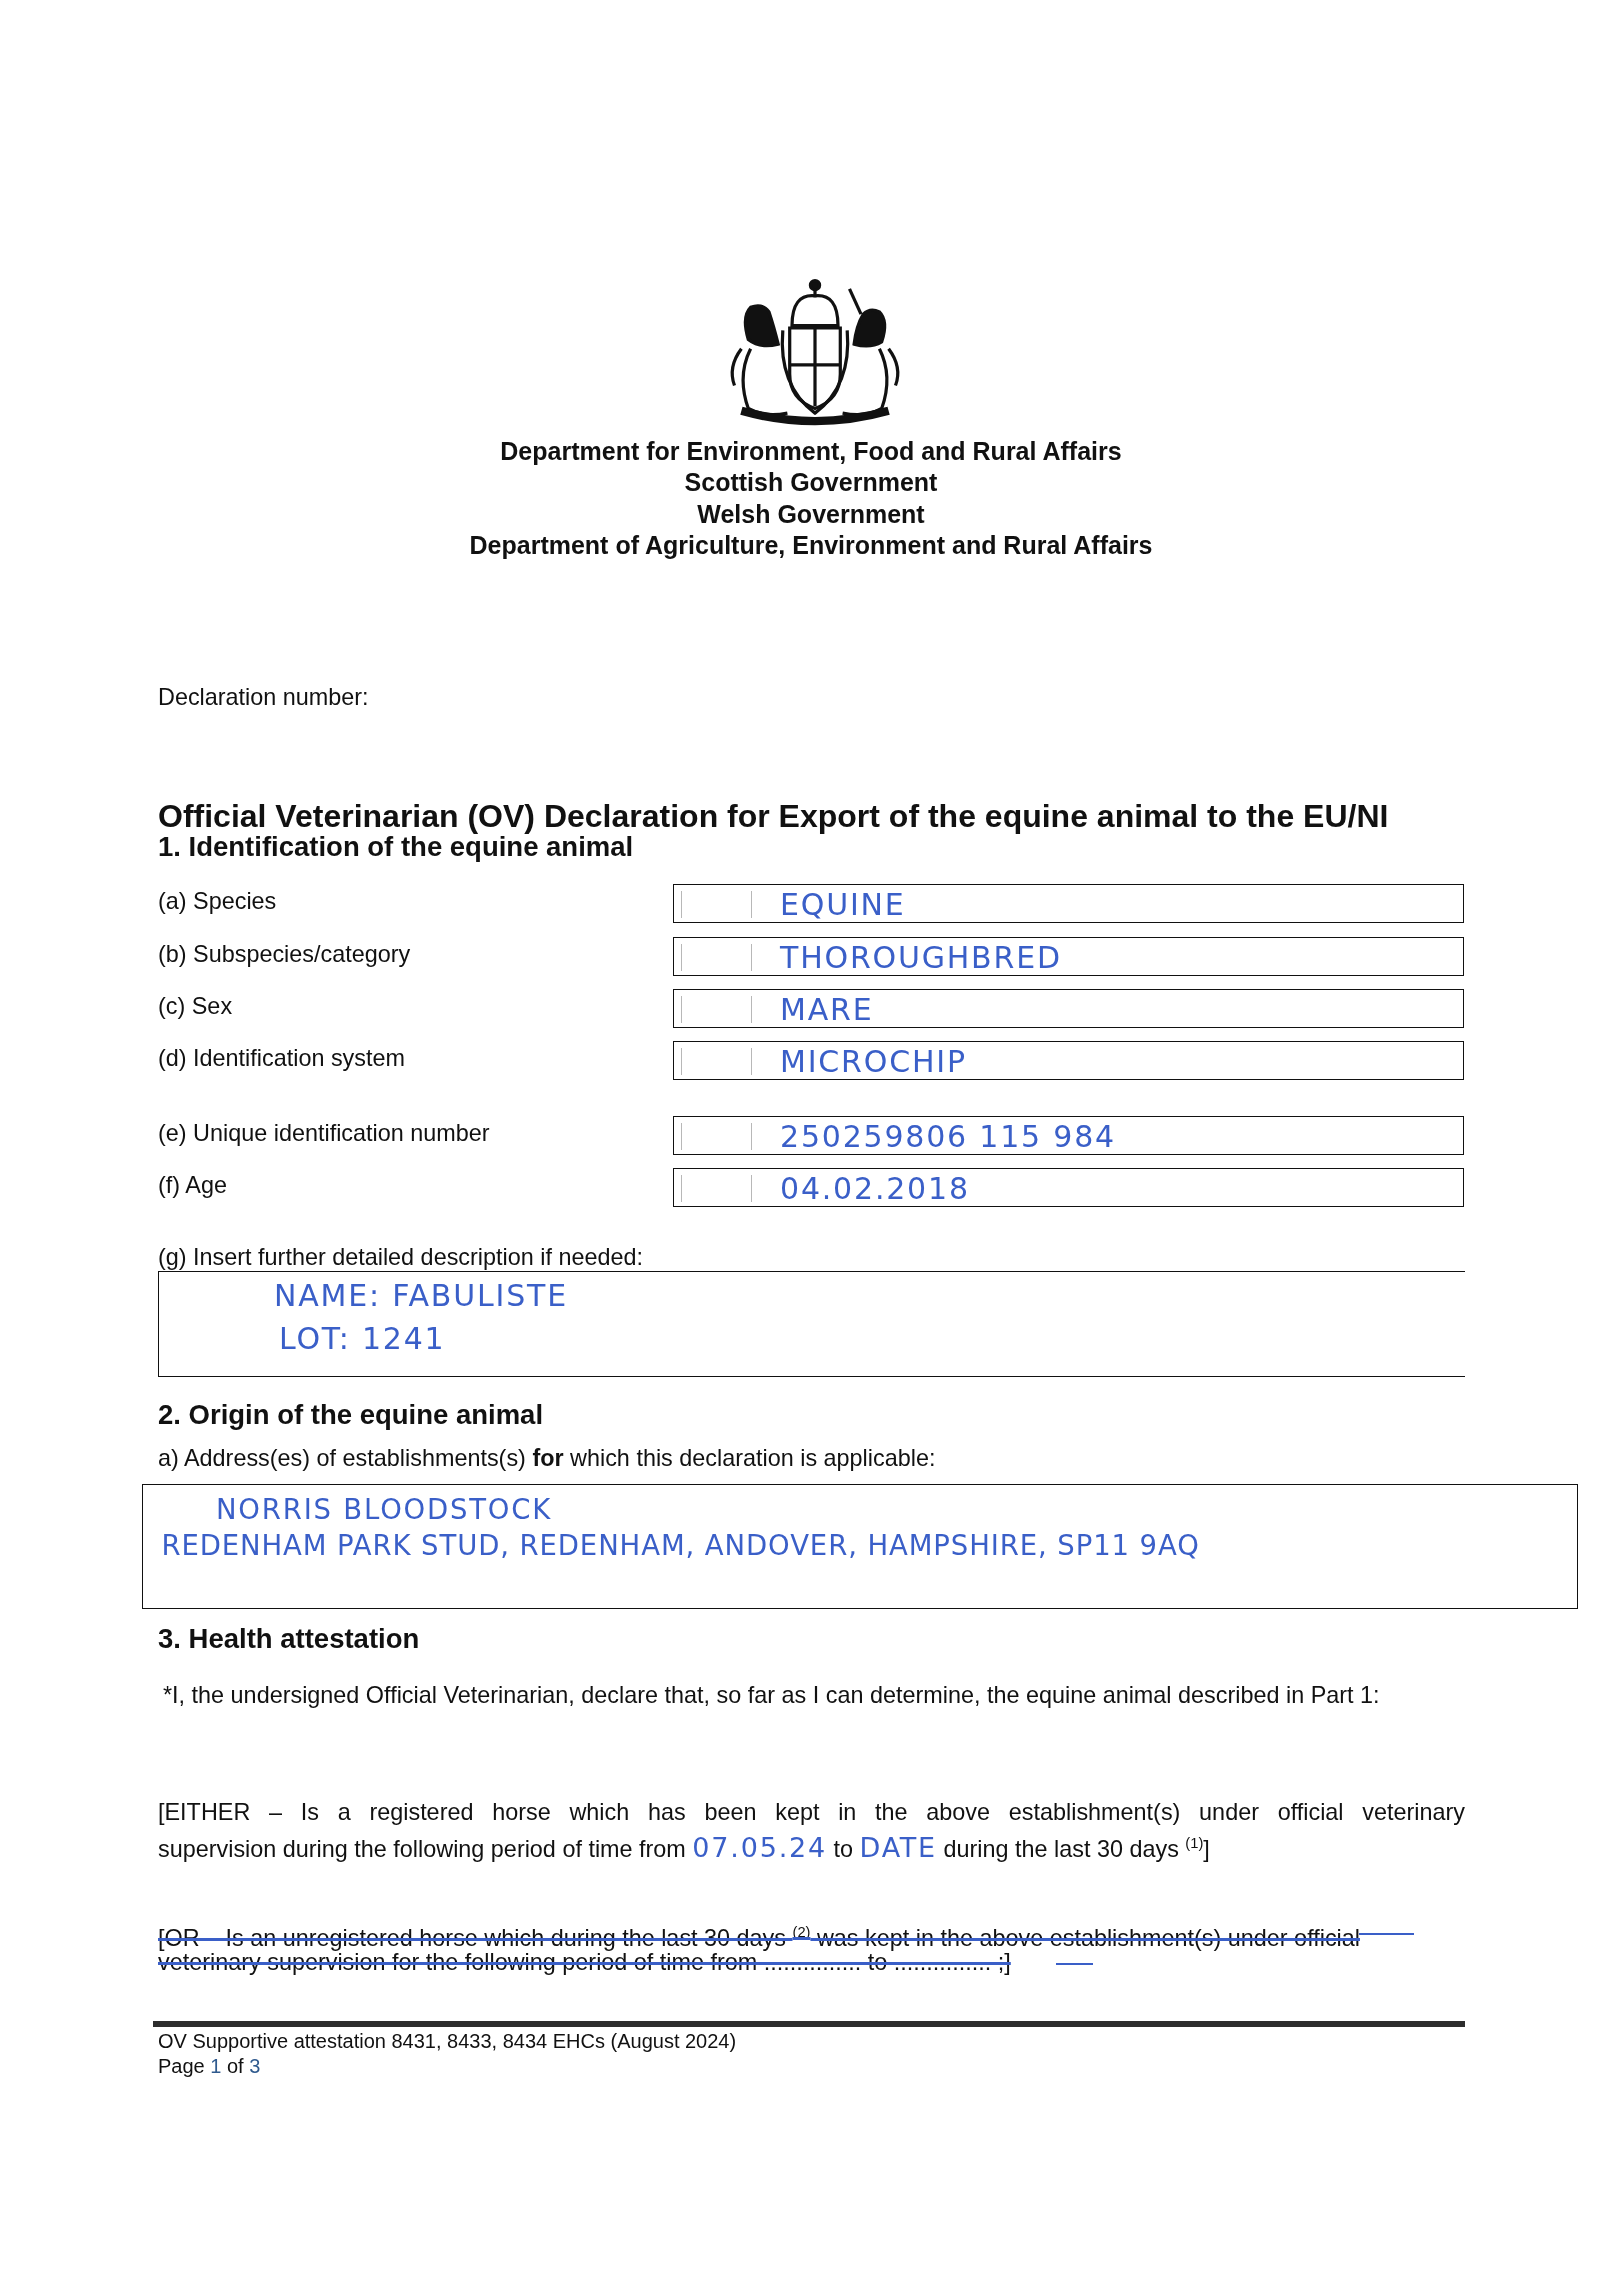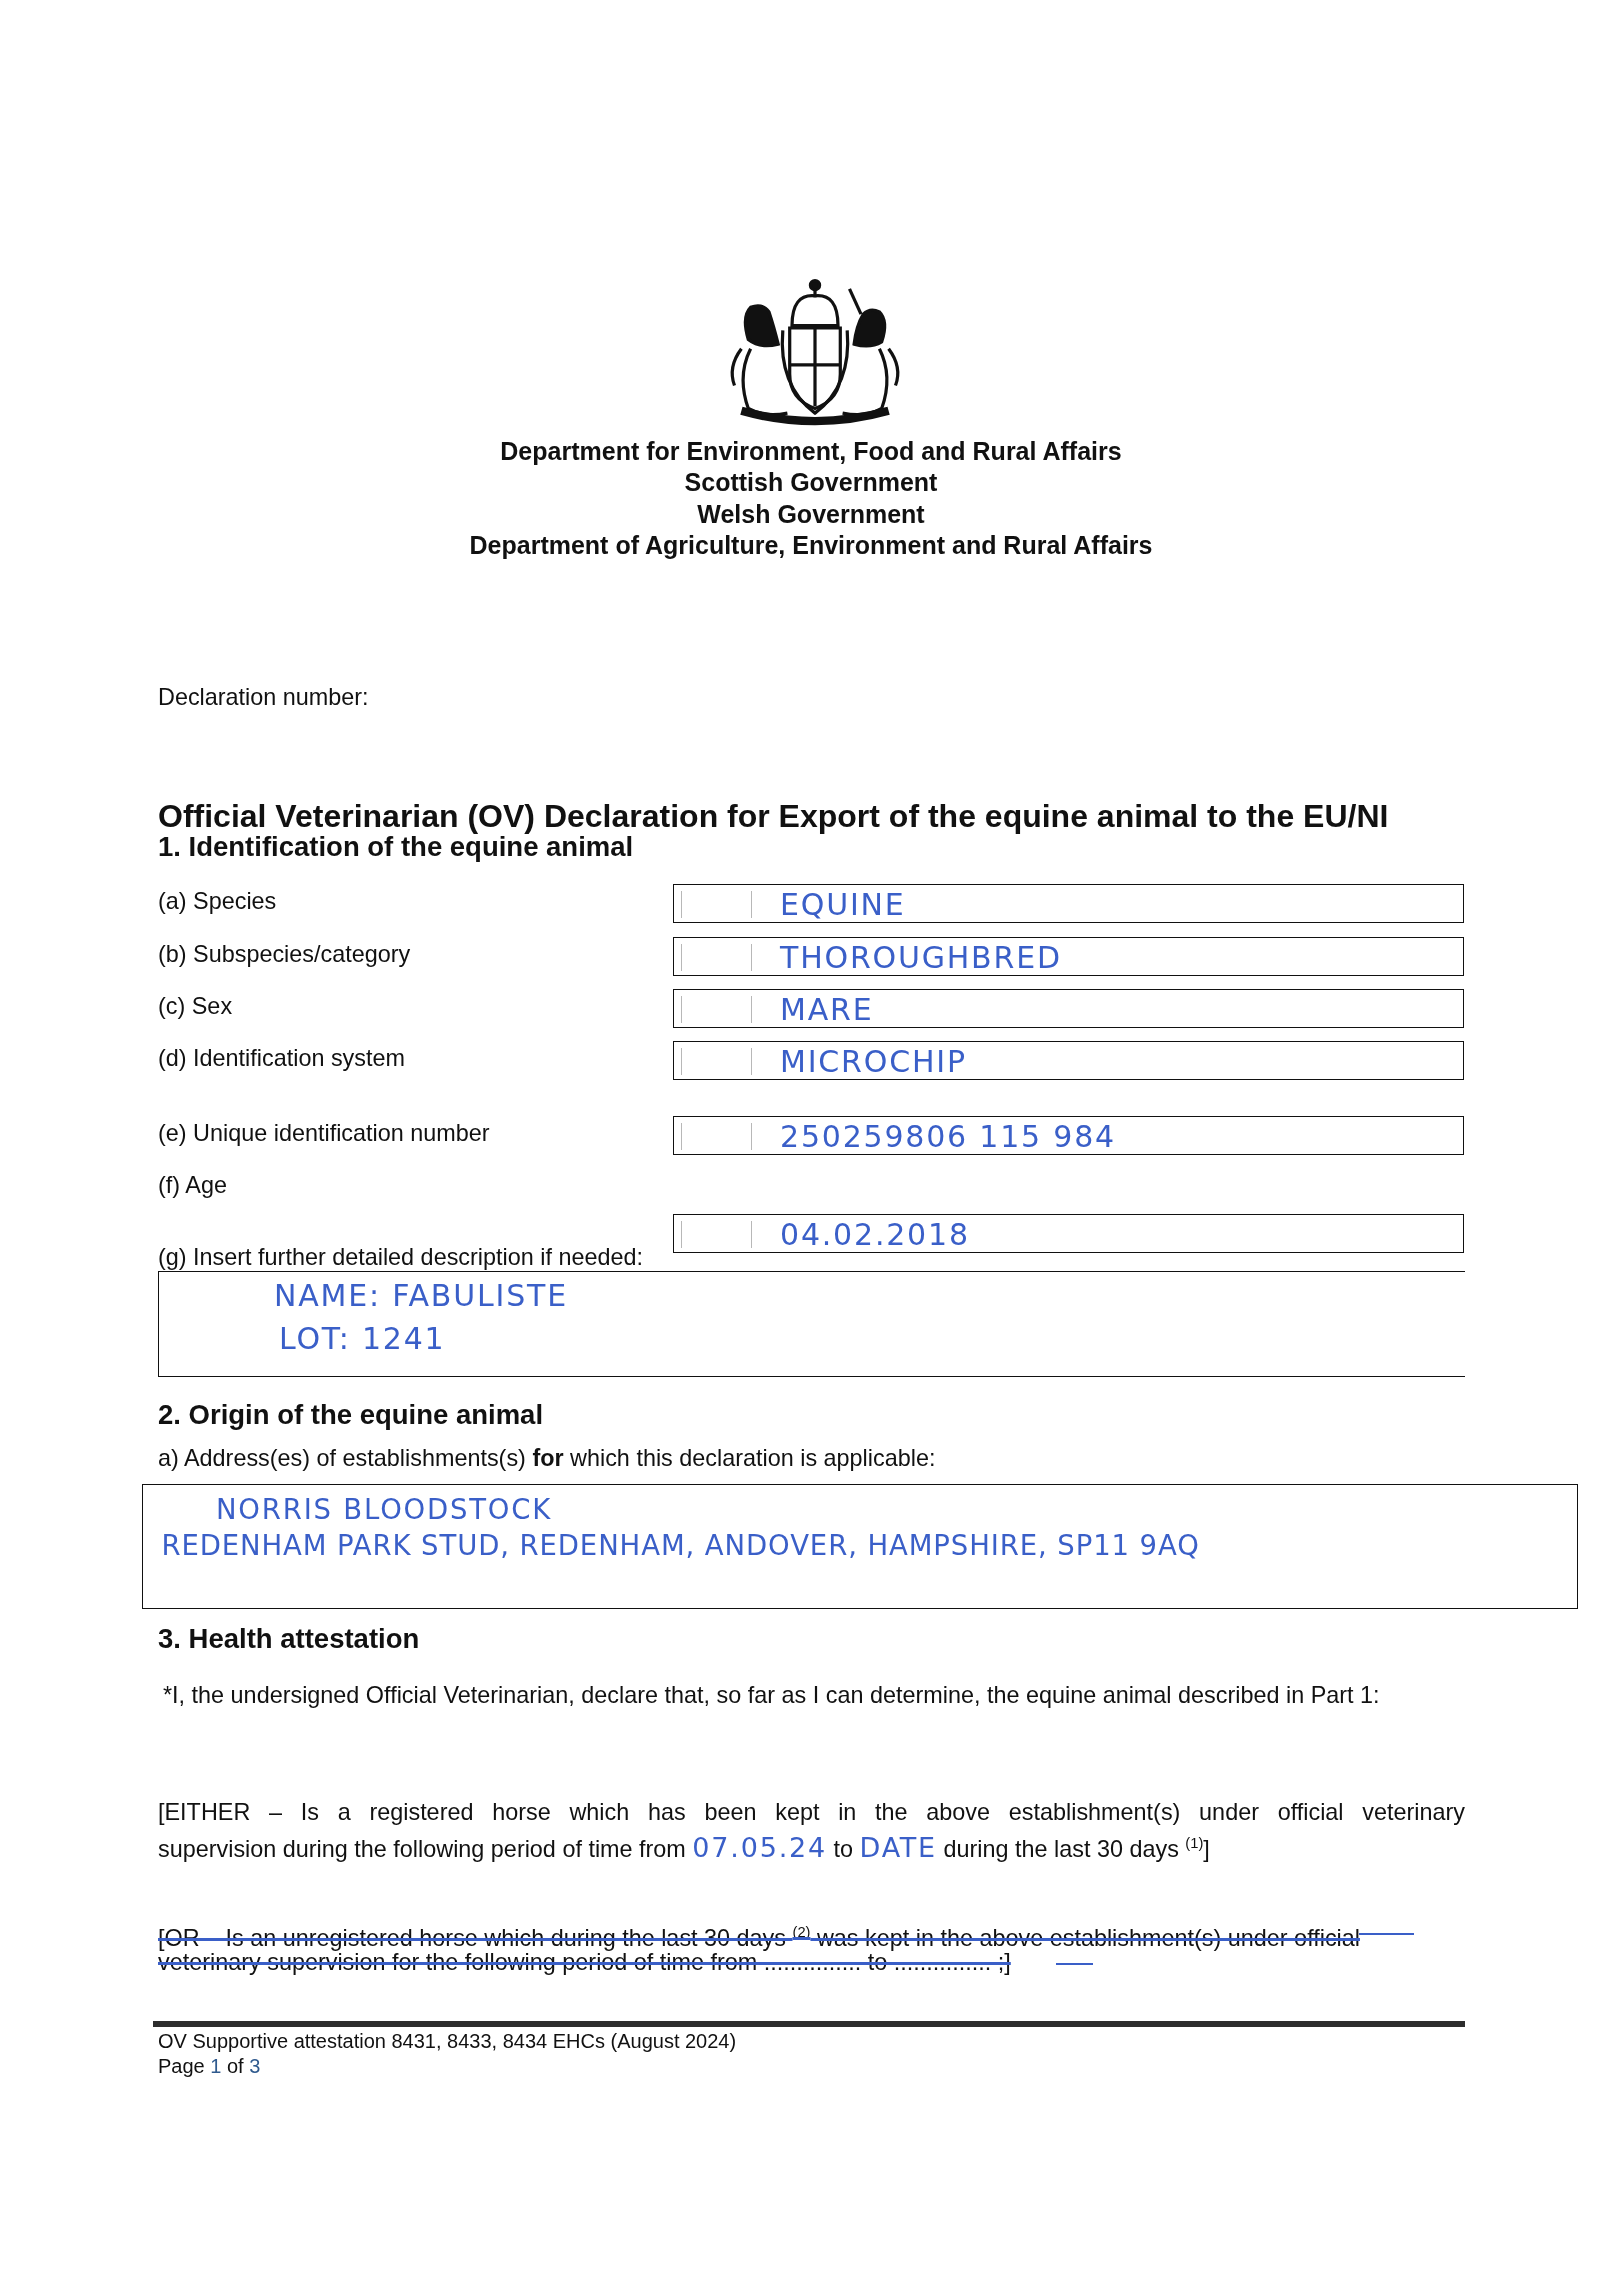--- a/index.html
+++ b/index.html
@@ -112,21 +112,21 @@
 </div>
 
 <div class="abs label" style="left:158px; top:1120px;">(e) Unique identification number</div>
 <div class="abs idbox" style="top:1116px;">
   <span class="tick1"></span>
     <span class="tick2"></span>
   <span class="val ink">250259806 115 984</span>
 </div>
 
 <div class="abs label" style="left:158px; top:1172px;">(f) Age</div>
-<div class="abs idbox" style="top:1168px;margin-top:46px;">
+<div class="abs idbox" style="top:1168px;">
   <span class="tick1"></span>
     <span class="tick2"></span>
   <span class="val ink">04.02.2018</span>
 </div>
 
 <div class="abs label" style="left:158px; top:1244px;">(g) Insert further detailed description if needed:</div>
 <div id="desc-box" class="abs">
   <span class="l1 ink">NAME: FABULISTE</span>
   <span class="l2 ink">LOT: 1241</span>
 </div>

